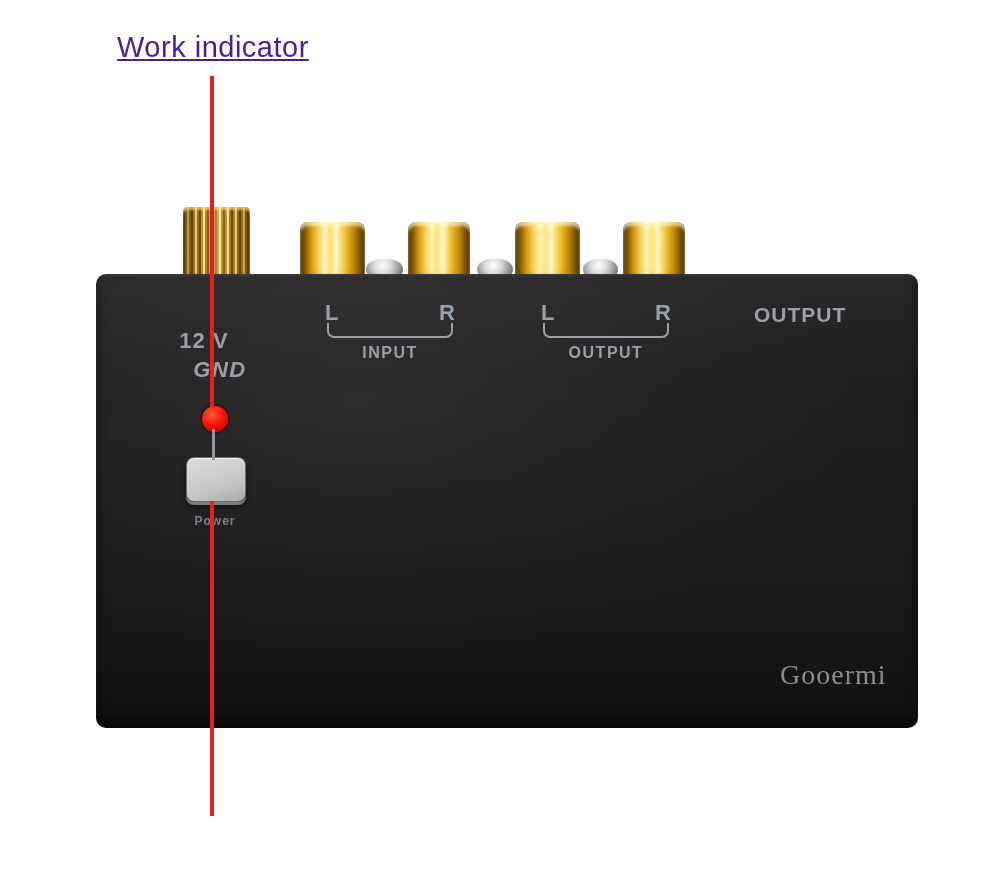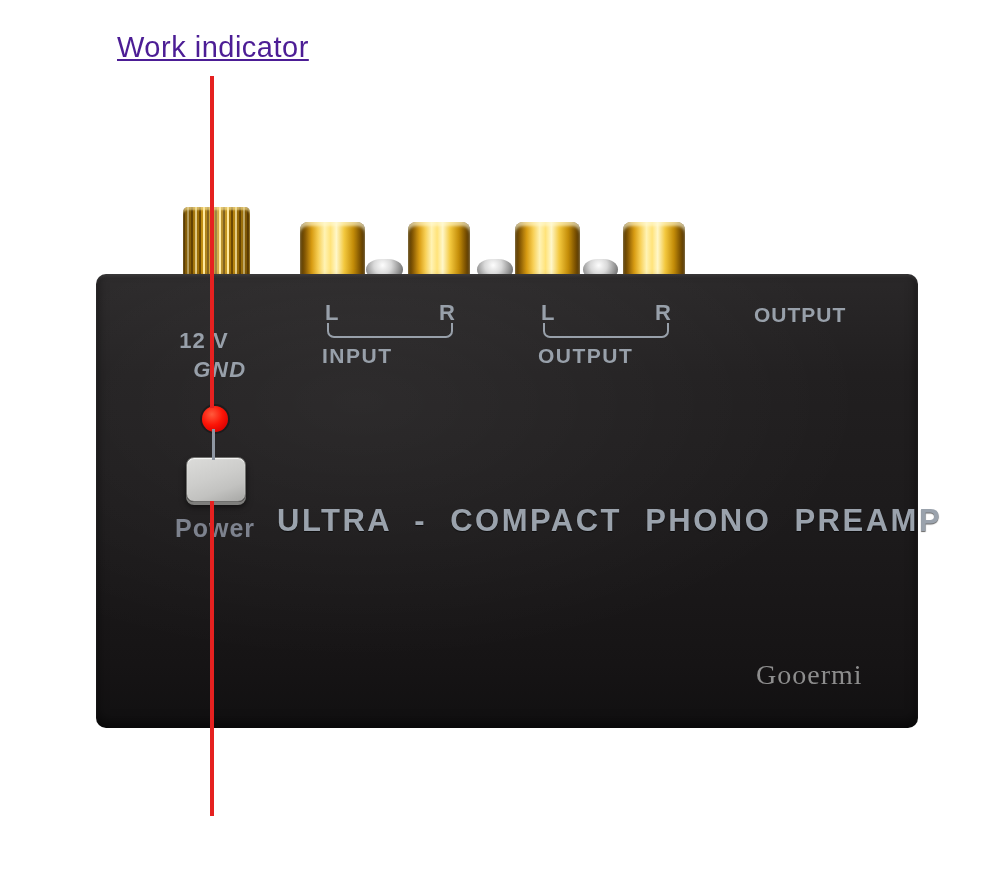--- a/index.html
+++ b/index.html
@@ -96,22 +96,22 @@
     display: flex; justify-content: space-between;
     padding: 0 3px;
     font-size: 22px; font-weight: bold; color: #98a0aa;
   }
   .bracket {
     height: 13px; margin: -3px 5px 0 5px;
     border: 2px solid #98a0aa; border-top: none;
     border-radius: 0 0 7px 7px;
   }
   .group-label {
-    text-align: left; margin-top: 6px;
-    font-size: 21px; font-weight: bold; letter-spacing: 1.5px; color: #98a0aa;
+    text-align: center; margin-top: 6px;
+    font-size: 16px; font-weight: bold; letter-spacing: 1.5px; color: #98a0aa;
   }
 
   .output-right { left: 658px; top: 29px; font-size: 21px; letter-spacing: 1px; }
 
   
   .led {
     position: absolute; left: 106px; top: 132px; width: 26px; height: 26px;
     border-radius: 50%; z-index: 6;
     background: radial-gradient(circle at 38% 32%, #ff5a3c 0%, #fb1507 45%, #d90000 80%, #b60000 100%);
     box-shadow: 0 0 0 2px rgba(15,13,13,0.4);
@@ -121,36 +121,36 @@
   .power-button {
     position: absolute; left: 90px; top: 183px; width: 58px; height: 43px;
     z-index: 4;
     border-radius: 8px;
     background: linear-gradient(160deg, #dcdcda 0%, #cdcdcb 45%, #c2c2c0 70%, #a7a7a5 100%);
     box-shadow: 0 3px 0 #7e7e7c, 0 5px 6px rgba(0,0,0,0.55), inset 0 1px 1px rgba(255,255,255,0.8);
     border: 1px solid #6f6f6d;
   }
   .power-label {
     position: absolute; left: 74px; top: 240px; width: 90px; z-index: 6;
-    text-align: center; font-size: 25px; font-weight: bold;
+    text-align: center; font-size: 12px; font-weight: bold;
     letter-spacing: 1px; color: #7d828e;
   }
 
   
   .device-title {
     position: absolute; left: 181px; top: 229px;
     font-size: 31px; font-weight: bold;
     letter-spacing: 2.5px; word-spacing: 12px;
     color: #9aa2ac; white-space: nowrap;
     text-shadow: 0 1px 1px rgba(0,0,0,0.6);
   }
 
   
   .brand {
-    position: absolute; left: 660px; top: 385px;
+    position: absolute; left: 684px; top: 385px;
     font-family: "Liberation Serif", serif;
     font-size: 28px; letter-spacing: 1px; color: #8d8d8d;
   }
 </style>
 </head>
 <body>
 
 <div class="stage">
 
   <div class="callout callout-top">Work indicator</div>
@@ -199,19 +199,18 @@
       <div class="group-label">OUTPUT</div>
     </div>
 
     <div class="panel-text output-right">OUTPUT</div>
 
     <div class="led"></div>
 
     <div class="power-button"></div>
     <div class="power-label">Power</div>
 
-    <div class="device-title">ULTRA - COMPACT PHONO PREAMP</div>
 
     <div class="brand">Gooermi</div>
   </div>
 
 
 </div>
 
 </body></html>

